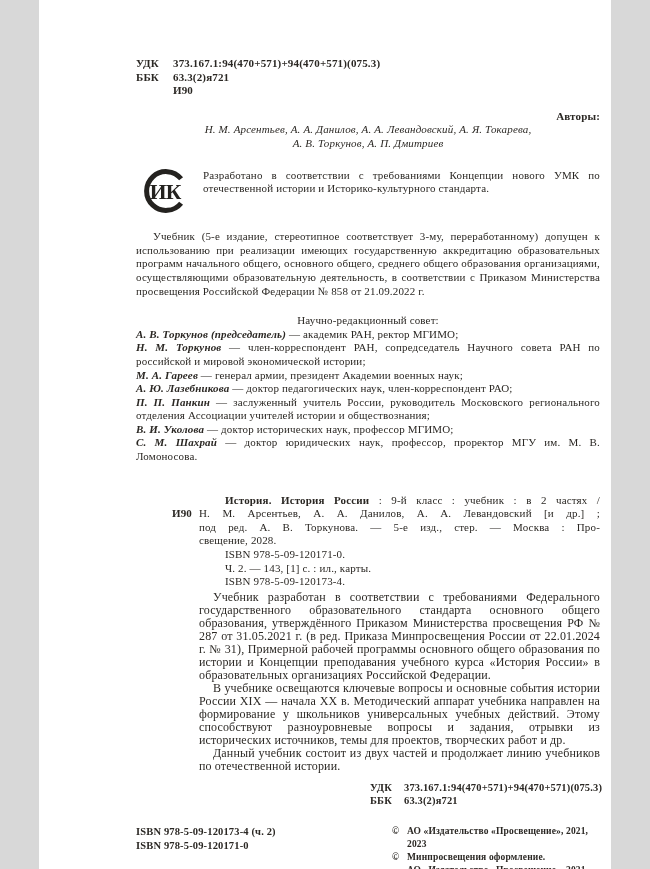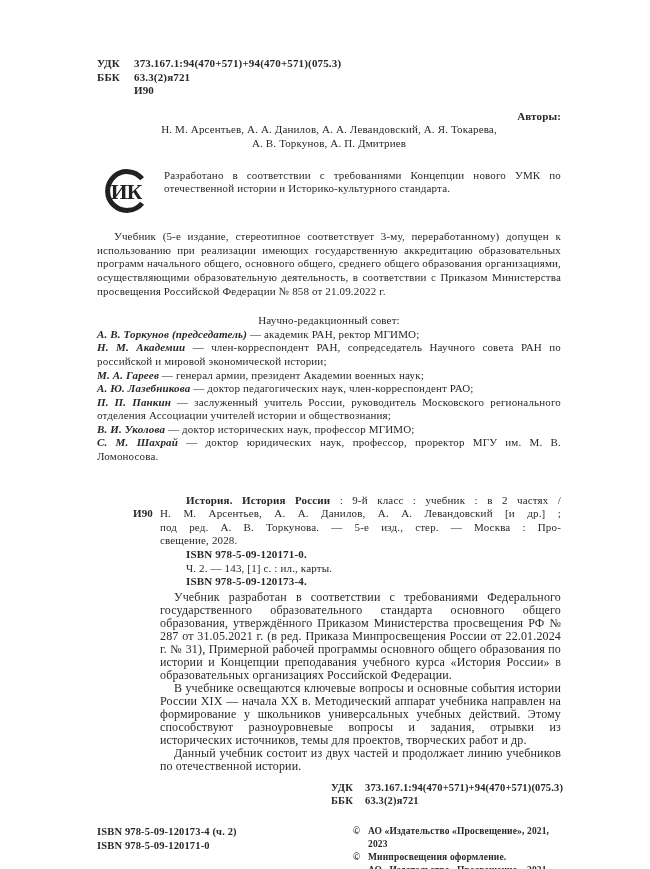--- a/index.html
+++ b/index.html
@@ -1,45 +1,45 @@
 <!DOCTYPE html>
 <html><head>
 <meta charset="utf-8">
 <style>
   html,body { margin:0; padding:0; background:#d8d8d8; }
   .page {
-    width:650px; height:869px; background:#ffffff; position:relative;
+    width:572px; height:869px; background:#ffffff; position:relative;
     margin:0 auto; overflow:hidden; color:#2b2824;
     font-family:"Liberation Serif","DejaVu Serif",serif;
   }
   .content { position:absolute; left:97px; top:57px; width:464px;
     font-size:11px; line-height:13.6px; letter-spacing:0.15px; }
   p { margin:0; }
 
   .udk-row { font-weight:bold; white-space:nowrap; }
   .udk-label { display:inline-block; width:37px; }
 
   .authors-heading { text-align:right; font-weight:bold; margin-top:12px; }
-  .authors-line { text-align:center; }
+  .authors-line { text-align:center;font-style:italic; }
 
   .concept { display:flex; margin-top:16px; align-items:flex-start; }
   .logo-wrap { flex:0 0 auto; margin-left:7px; margin-right:14px; margin-top:1px; }
   .concept-text { text-align:justify; padding-top:2px; }
 
   .admission { margin-top:13px; text-align:justify; text-indent:17px; }
 
   .editorial-heading { text-align:center; margin-top:16px; }
   .member { text-align:justify; }
   .m-name { font-weight:bold; font-style:italic; }
 
   .bib { margin-top:30px; margin-left:63px; width:401px; position:relative; }
   .bib-code { position:absolute; left:-27px; top:13.6px; font-weight:bold; }
   .indent { padding-left:26px; }
   .jlast { text-align:justify; text-align-last:justify; }
-  .bold { font-weight:bold; }
+  .bold { font-weight:normal; }
 
   .annotation { margin-left:63px; width:401px; font-size:12px; line-height:13px;
     margin-top:2px; }
   .annotation p { text-align:justify; text-indent:14px; }
 
   .udk-bottom { margin-left:234px; margin-top:8px; font-weight:bold;
     font-size:10.5px; line-height:13.6px; }
   .udk-bottom .udk-label { width:34px; }
 
   .bottom-row { display:flex; justify-content:space-between; margin-top:17px; }
@@ -79,21 +79,21 @@
       </span>
       <p class="concept-text">Разработано в соответствии с требованиями Концепции нового УМК по отечественной истории и Историко-культурного стандарта.</p>
     </div>
 
     <p class="admission">Учебник (5-е издание, стереотипное соответствует 3-му, переработанному) допущен к использованию при реализации имеющих государственную аккредитацию образовательных программ начального общего, основного общего, среднего общего образования организациями, осуществляющими образовательную деятельность, в соответствии с Приказом Министерства просвещения Российской Федерации № 858 от 21.09.2022 г.</p>
 
     <p class="editorial-heading">Научно-редакционный совет:</p>
 
     <div>
       <p class="member"><i class="m-name">А. В. Торкунов (председатель)</i><span> — академик РАН, ректор МГИМО;</span></p>
-      <p class="member"><i class="m-name">Н. М. Академии</i><span> — член-корреспондент РАН, сопредседатель Научного совета РАН по российской и мировой экономической истории;</span></p>
+      <p class="member"><i class="m-name">Н. М. Торкунов</i><span> — член-корреспондент РАН, сопредседатель Научного совета РАН по российской и мировой экономической истории;</span></p>
       <p class="member"><i class="m-name">М. А. Гареев</i><span> — генерал армии, президент Академии военных наук;</span></p>
       <p class="member"><i class="m-name">А. Ю. Лазебникова</i><span> — доктор педагогических наук, член-корреспондент РАО;</span></p>
       <p class="member"><i class="m-name">П. П. Панкин</i><span> — заслуженный учитель России, руководитель Московского регионального отделения Ассоциации учителей истории и обществознания;</span></p>
       <p class="member"><i class="m-name">В. И. Уколова</i><span> — доктор исторических наук, профессор МГИМО;</span></p>
       <p class="member"><i class="m-name">С. М. Шахрай</i><span> — доктор юридических наук, профессор, проректор МГУ им. М. В. Ломоносова.</span></p>
     </div>
 
     <div class="bib">
       <span class="bib-code">И90</span>
       <p class="indent jlast"><b>История. История России</b><span> : 9-й класс : учебник : в 2 частях /</span></p>

